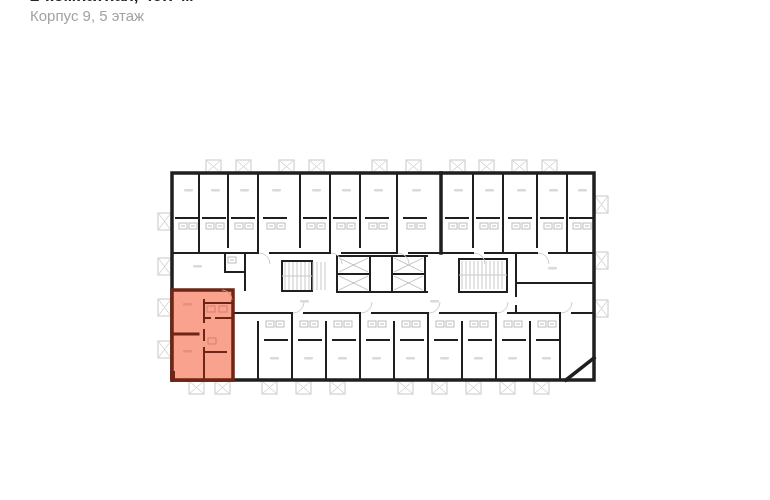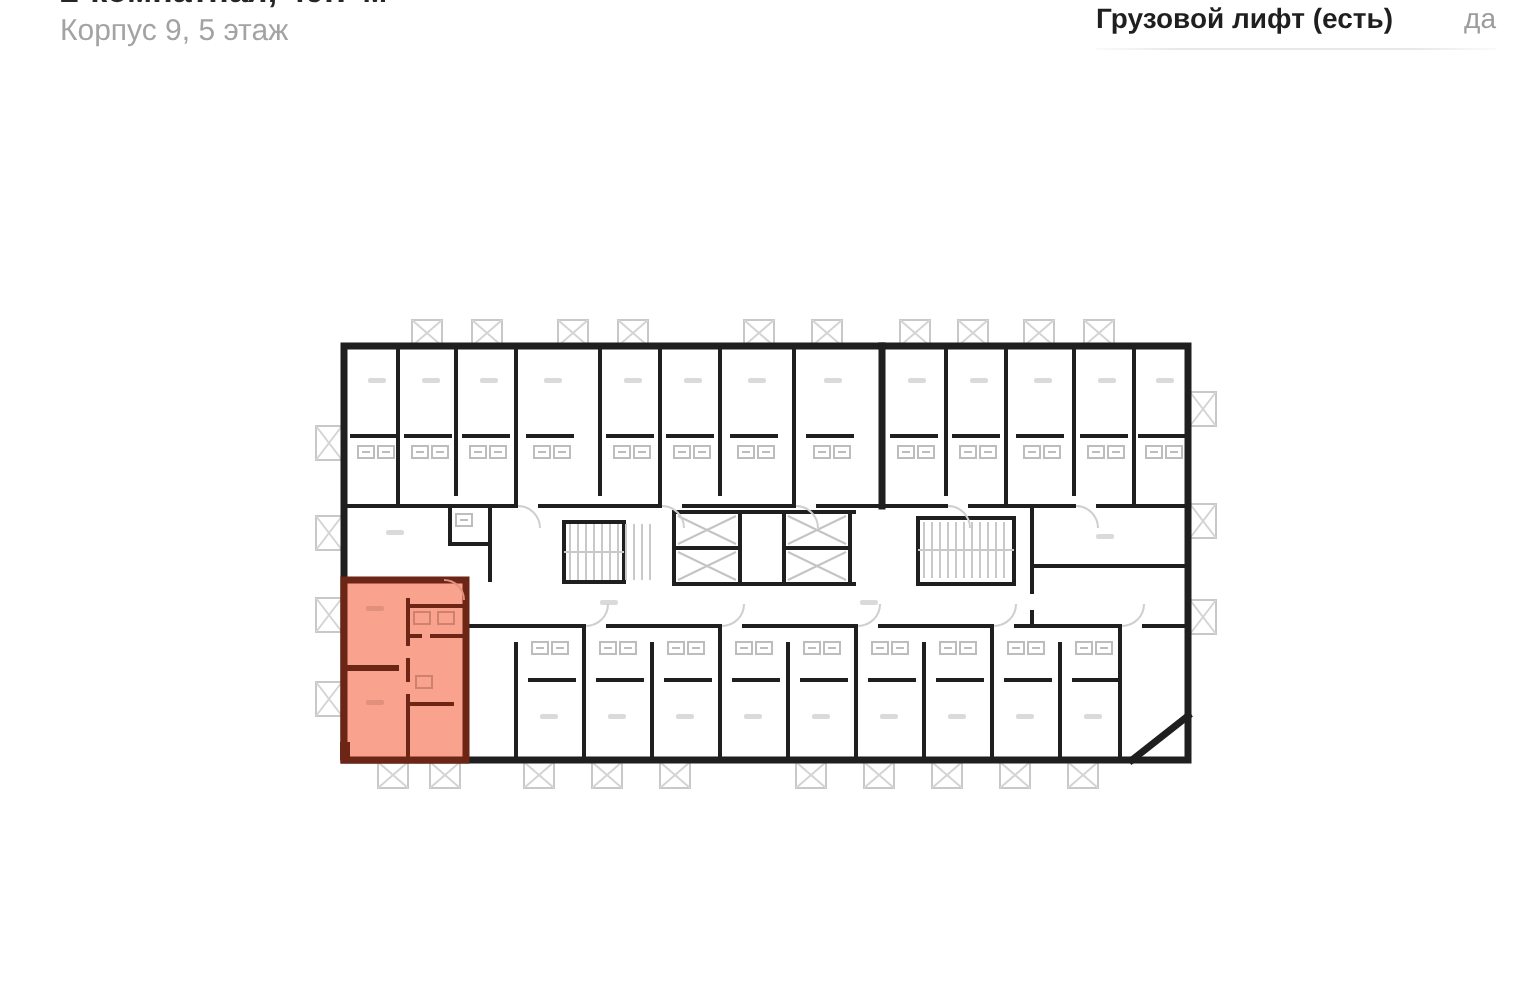--- a/index.html
+++ b/index.html
@@ -20,27 +20,20 @@
 </style>
 </head>
 <body>
 <div class="page">
 
   <div class="header-left">
     <div class="title">2-комнатная, 49.7 м²</div>
     <div class="subtitle">Корпус 9, 5 этаж</div>
   </div>
 
-  <div class="spec-row">
-    <div class="spec-line">
-      <span class="spec-label">Грузовой лифт (есть)</span>
-      <span class="spec-value">да</span>
-    </div>
-    <div class="spec-divider"></div>
-  </div>
 
   <svg width="770" height="500" viewBox="0 0 770 500">
     <defs>
       <g id="balc-h">
           <rect x="0" y="0" width="15" height="13" fill="#fff" stroke="#c8c8c8"></rect>
           <path d="M0,0 L15,13 M15,0 L0,13" stroke="#d4d4d4" fill="none"></path>
         </g>
       <g id="balc-v">
           <rect x="0" y="0" width="13" height="17" fill="#fff" stroke="#c8c8c8"></rect>
           <path d="M0,0 L13,17 M13,0 L0,17" stroke="#d4d4d4" fill="none"></path>

